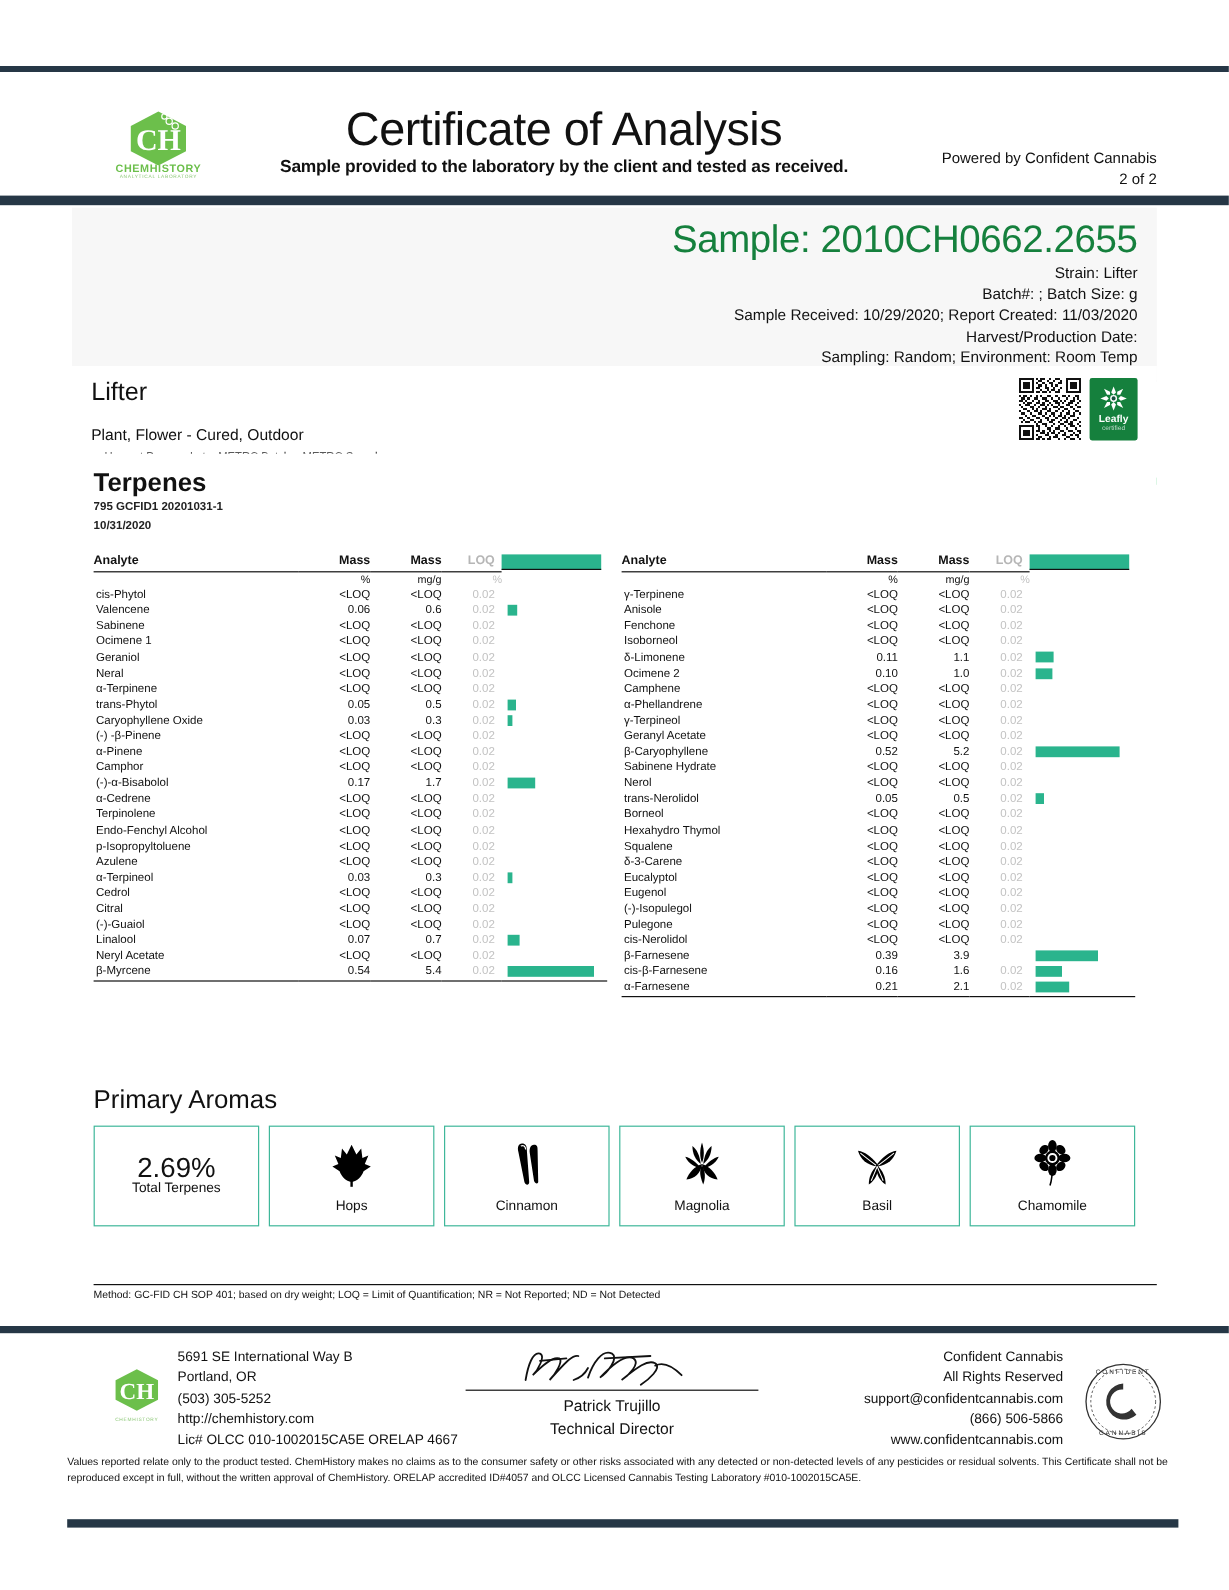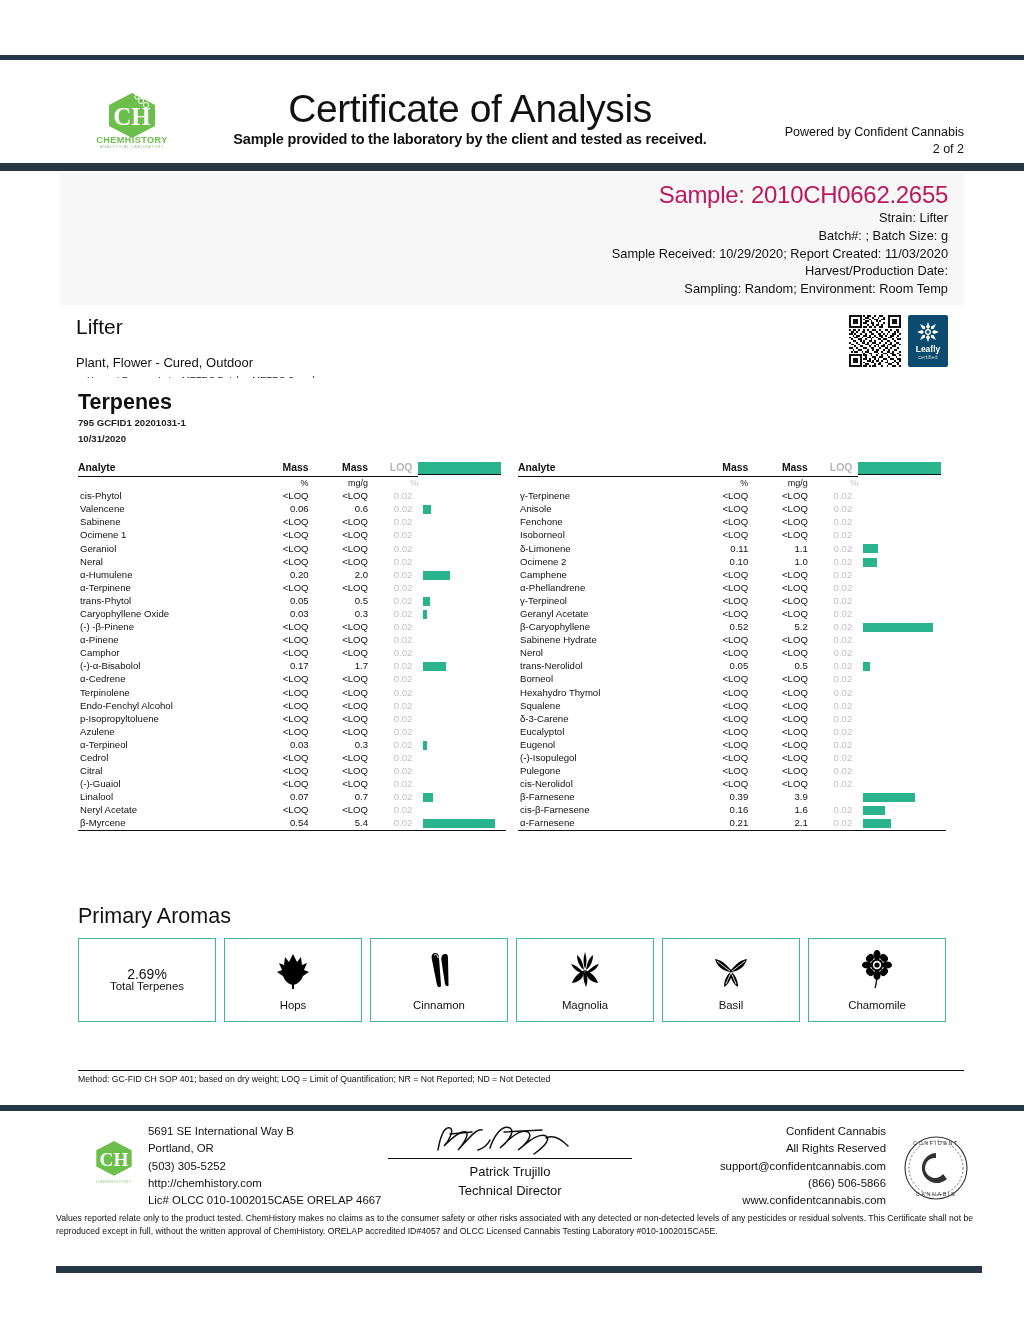--- a/index.html
+++ b/index.html
@@ -97,22 +97,22 @@
     position: absolute;
     left: 60px; top: 173px;
     width: 904px;
     background: #f7f7f7;
     border-bottom: 1px solid #e2e2e2;
     padding: 8px 16px 10px 16px;
     box-sizing: border-box;
     text-align: right;
   }
   .sample-id {
-    font-size: 24px;
-    color: #be185d;
+    font-size: 32px;
+    color: #15803d;
     line-height: 1.18;
     letter-spacing: -0.3px;
   }
   .sample-line {
     font-size: 12.8px;
     color: #111;
     line-height: 1.38;
   }
 
   
@@ -146,21 +146,21 @@
   .badges {
     position: absolute;
     right: 16px; top: 10px;
     display: flex;
     gap: 7px;
     align-items: flex-start;
   }
   .qr { width: 52px; height: 52px; display:block; }
   .leafly {
     width: 40px; height: 52px;
-    background: #0c4a6e;
+    background: #15803d;
     border-radius: 2px;
     display: flex;
     flex-direction: column;
     align-items: center;
     justify-content: center;
     color: #ffffff;
   }
   .leafly-txt { font-size: 8.5px; font-weight: bold; line-height: 1; margin-top: 2px; }
   .leafly-txt2 { font-size: 5.5px; line-height: 1; margin-top: 1.5px; color:#bcd6c9; }
 
@@ -268,21 +268,21 @@
     height: 84px;
     border: 1.3px solid #3fb79a;
     background: #ffffff;
     display: flex;
     flex-direction: column;
     align-items: center;
     justify-content: center;
     box-sizing: border-box;
   }
   .aroma-total-value {
-    font-size: 14px;
+    font-size: 23px;
     color: #111;
     line-height: 1;
   }
   .aroma-label {
     font-size: 11.4px;
     color: #111;
     line-height: 1;
   }
   .aroma-icon {
     height: 44px;
@@ -707,27 +707,20 @@
               <td class="col-bar barcell"></td>
             </tr>
             <tr>
               <td class="analyte col-analyte">Neral</td>
               <td class="col-mass1">&lt;LOQ</td>
               <td class="col-mass2">&lt;LOQ</td>
               <td class="loq col-loq">0.02</td>
               <td class="col-bar barcell"></td>
             </tr>
             <tr>
-              <td class="analyte col-analyte">α-Humulene</td>
-              <td class="col-mass1">0.20</td>
-              <td class="col-mass2">2.0</td>
-              <td class="loq col-loq">0.02</td>
-              <td class="col-bar barcell"><span class="bar" style="width: 26.6667px;"></span></td>
-            </tr>
-            <tr>
               <td class="analyte col-analyte">α-Terpinene</td>
               <td class="col-mass1">&lt;LOQ</td>
               <td class="col-mass2">&lt;LOQ</td>
               <td class="loq col-loq">0.02</td>
               <td class="col-bar barcell"></td>
             </tr>
             <tr>
               <td class="analyte col-analyte">trans-Phytol</td>
               <td class="col-mass1">0.05</td>
               <td class="col-mass2">0.5</td>

